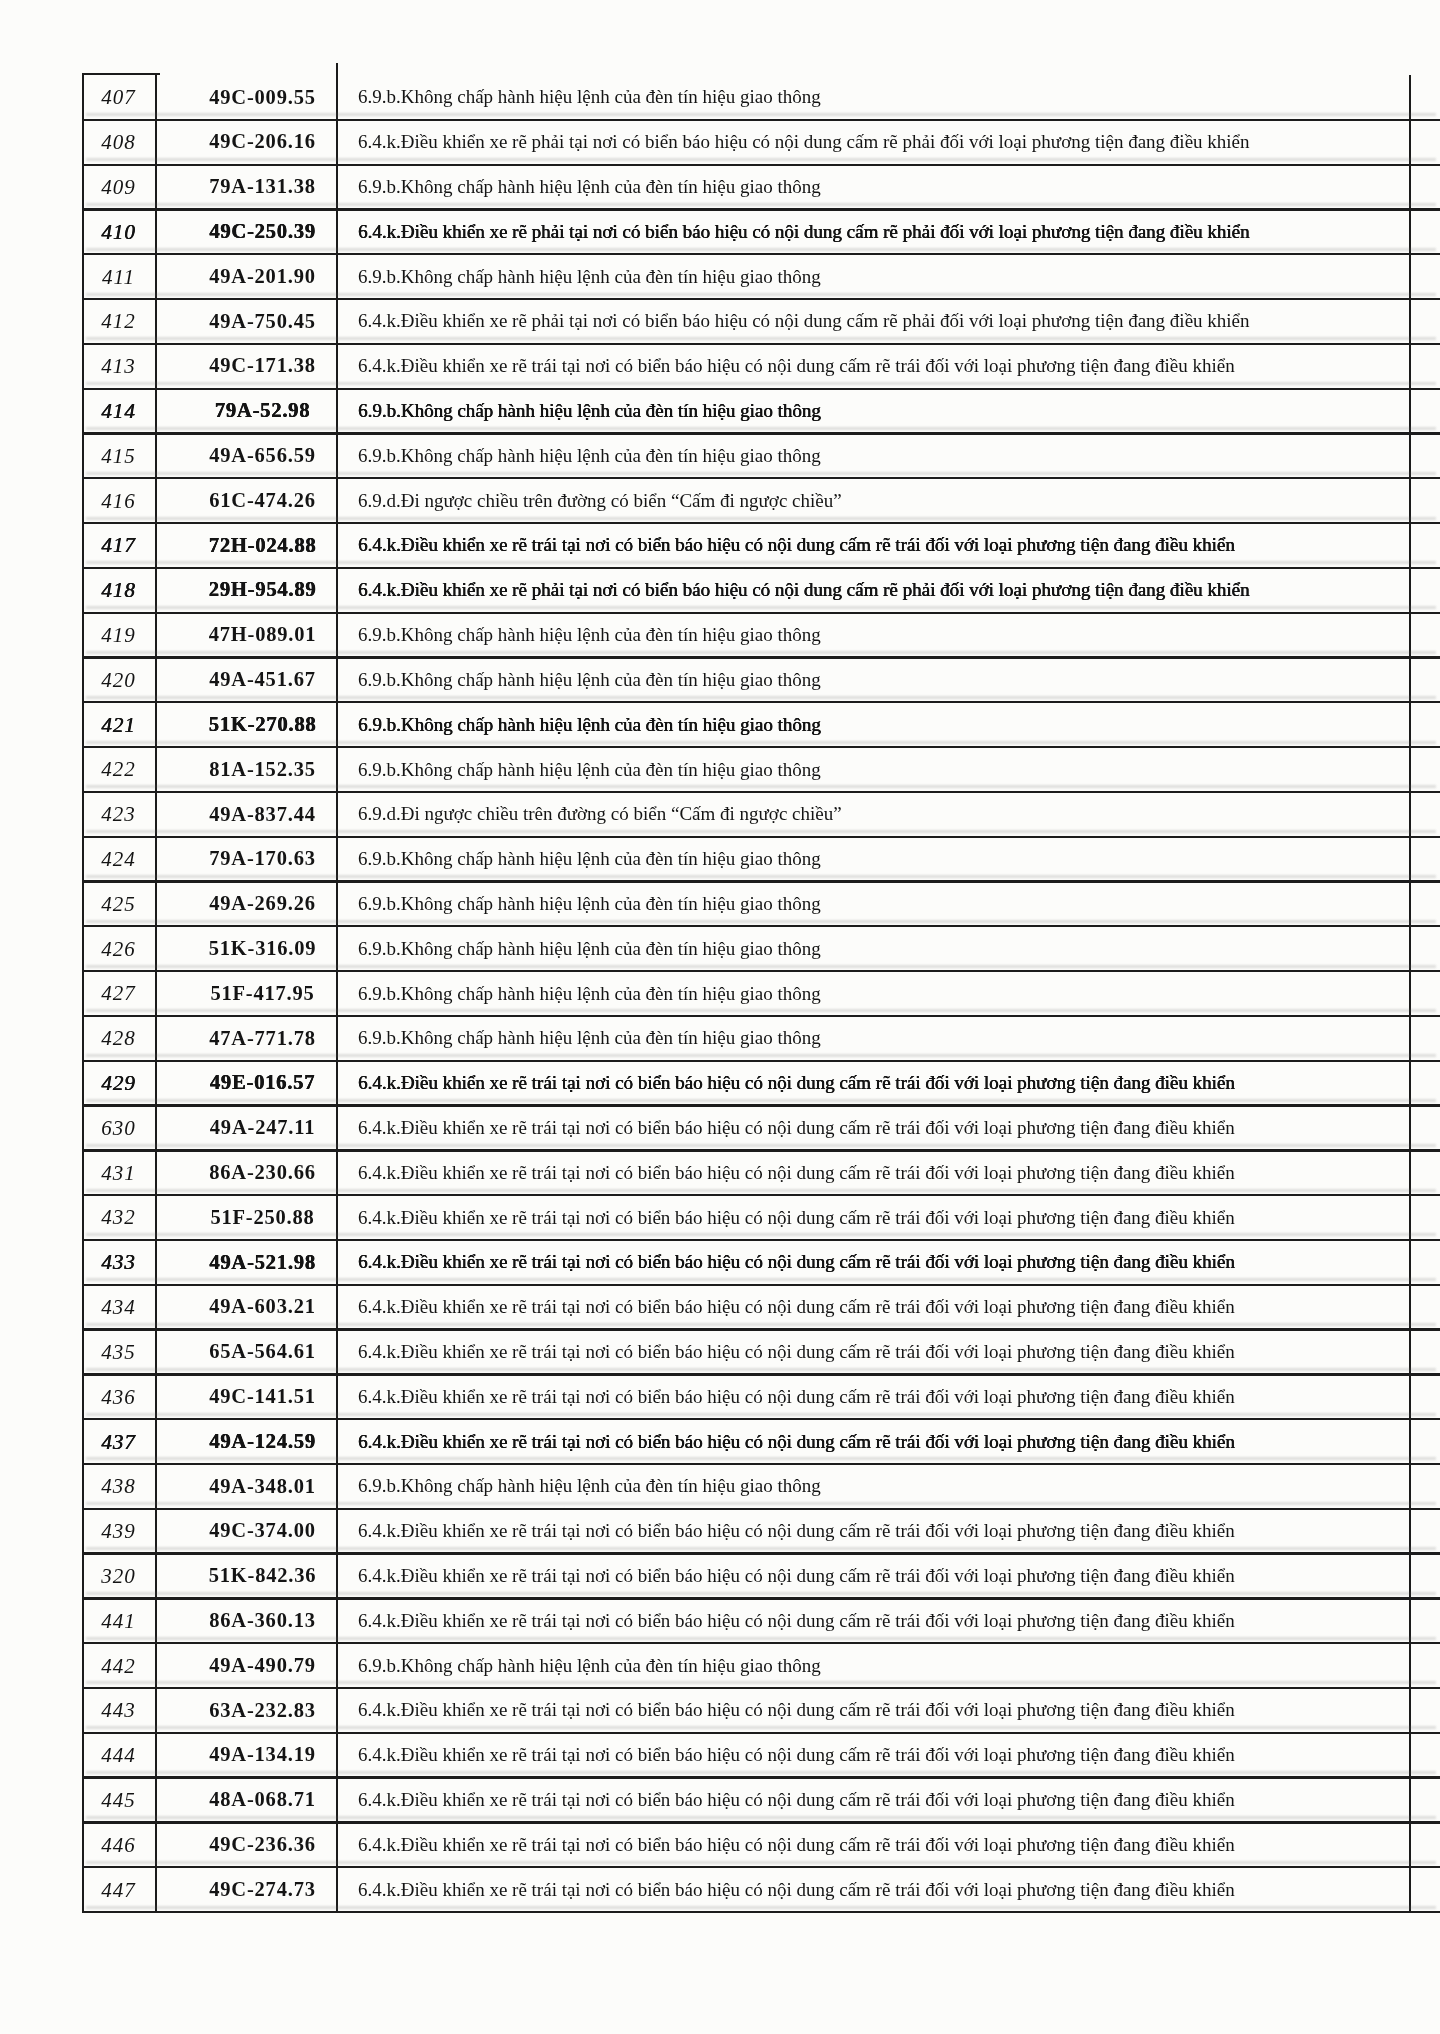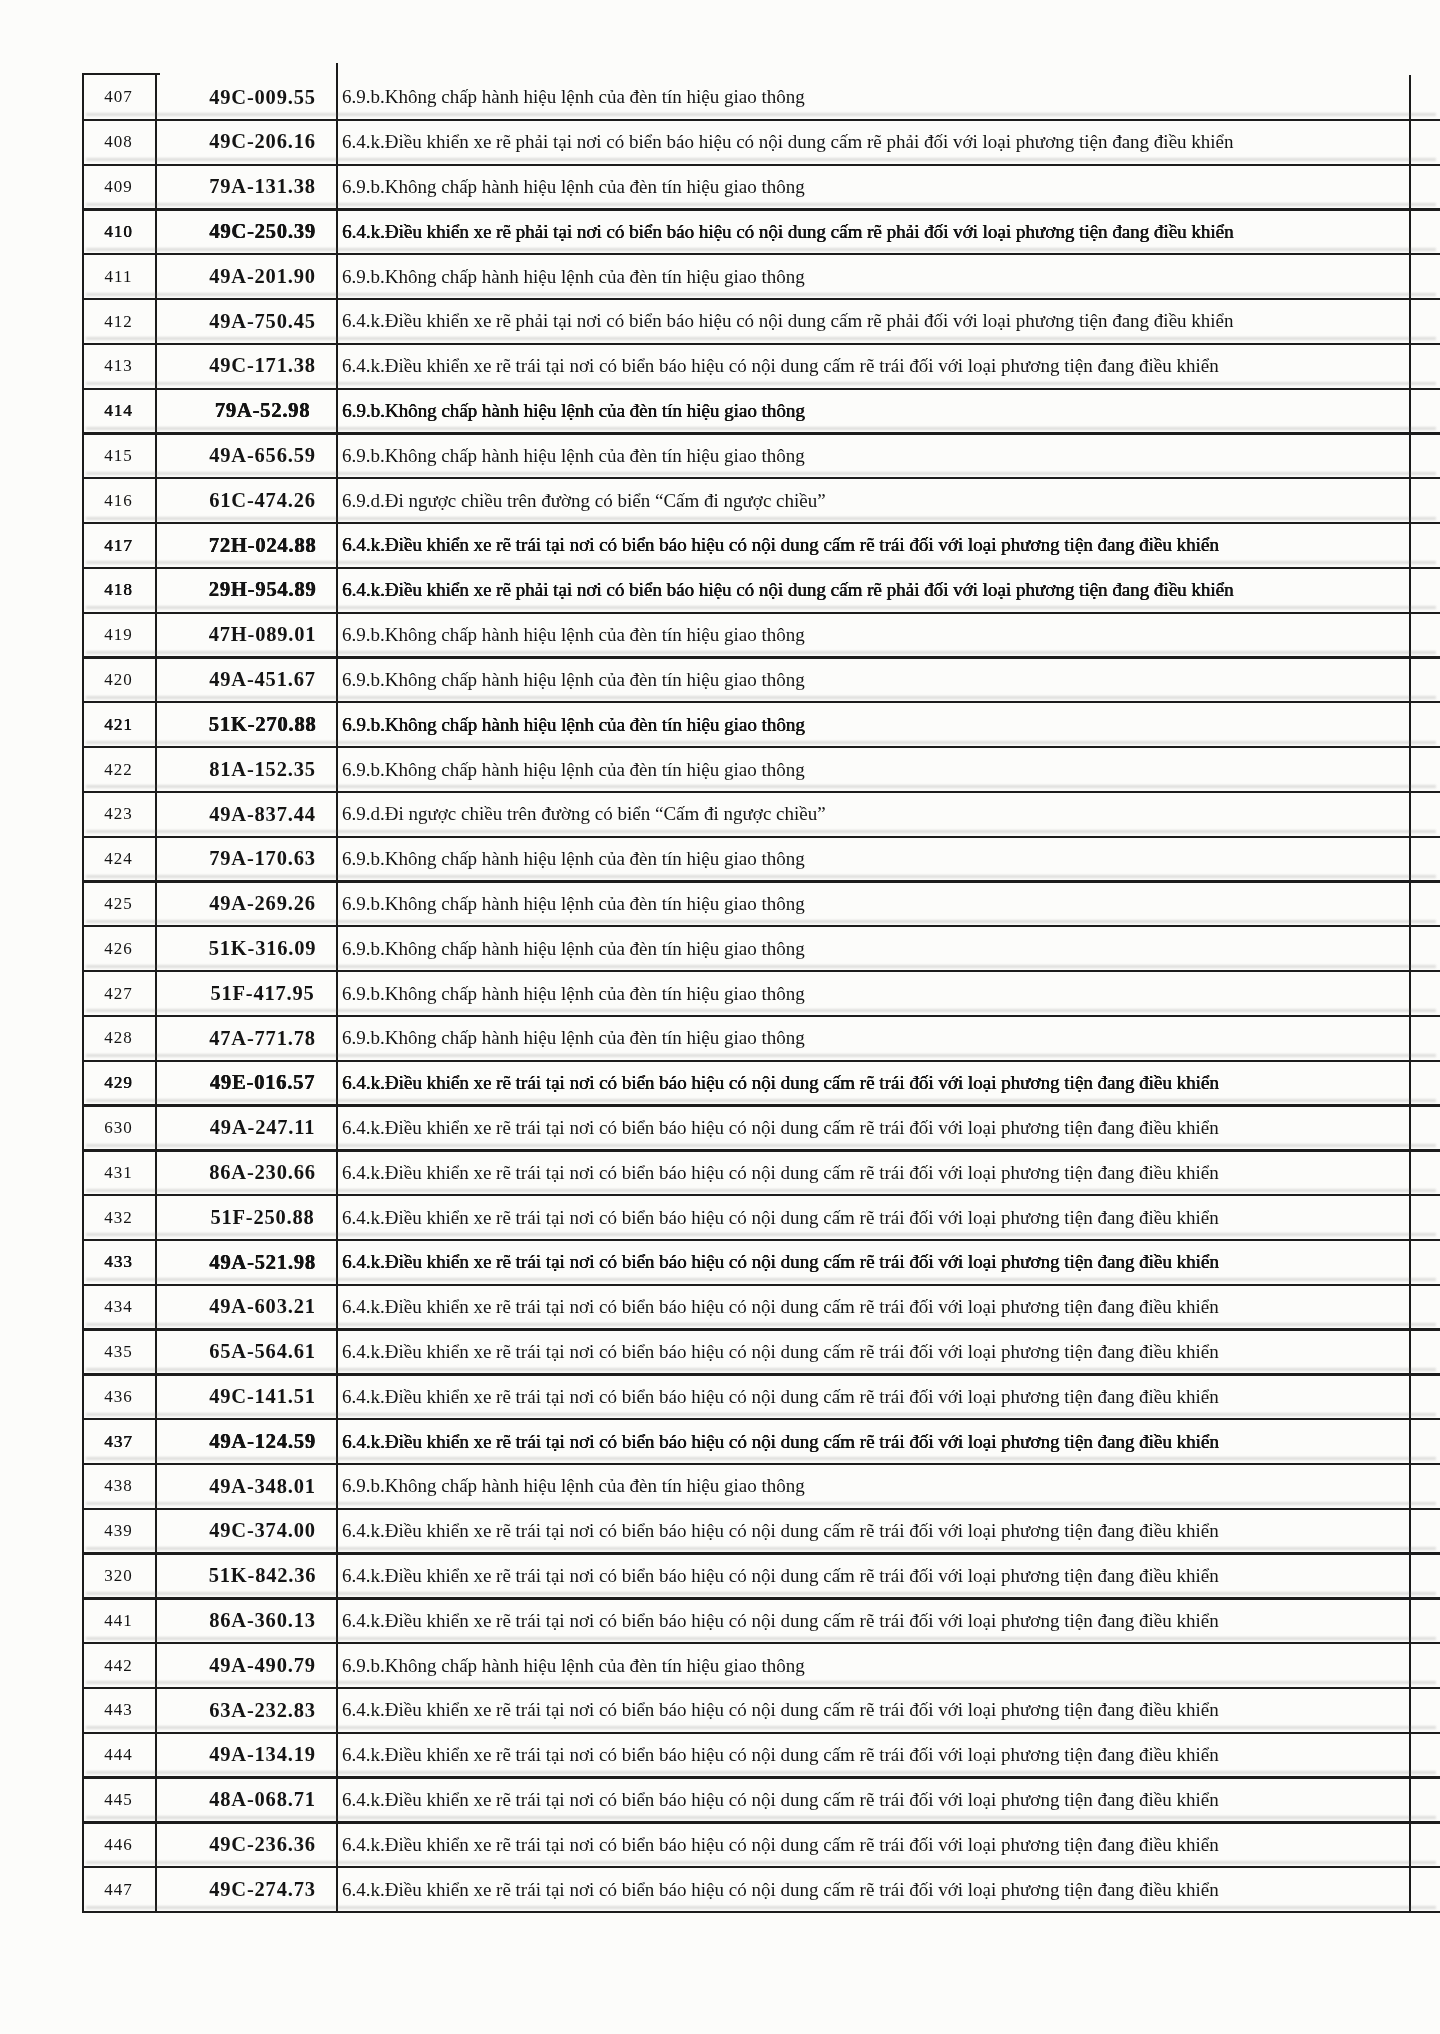--- a/index.html
+++ b/index.html
@@ -48,36 +48,37 @@
     filter:blur(.8px);
     z-index:1;
   }
   .cell{
     display:flex;align-items:center;
     overflow:hidden;
     line-height:1.05;
   }
   .cell.no{
     justify-content:center;
-    font-size:17px;
+    font-size:21px;
     letter-spacing:1px;
     border-right:2.4px solid #1b1b1b;
+    font-style:italic;
   }
   .cell.plate{
     justify-content:center;
     font-weight:bold;
     font-size:20.5px;
     letter-spacing:.8px;
     border-right:2.4px solid #1b1b1b;
     padding-left:32px;
   }
   .cell.violation{
     justify-content:flex-start;
     font-size:19px;
-    padding:0 3px 0 4px;
+    padding:0 3px 0 20px;
     white-space:nowrap;
   }
   
   .row.heavy .cell{
     text-shadow:.45px 0 0 currentColor, 0 .3px 0 currentColor;
   }
 </style>
 </head>
 <body>
 

